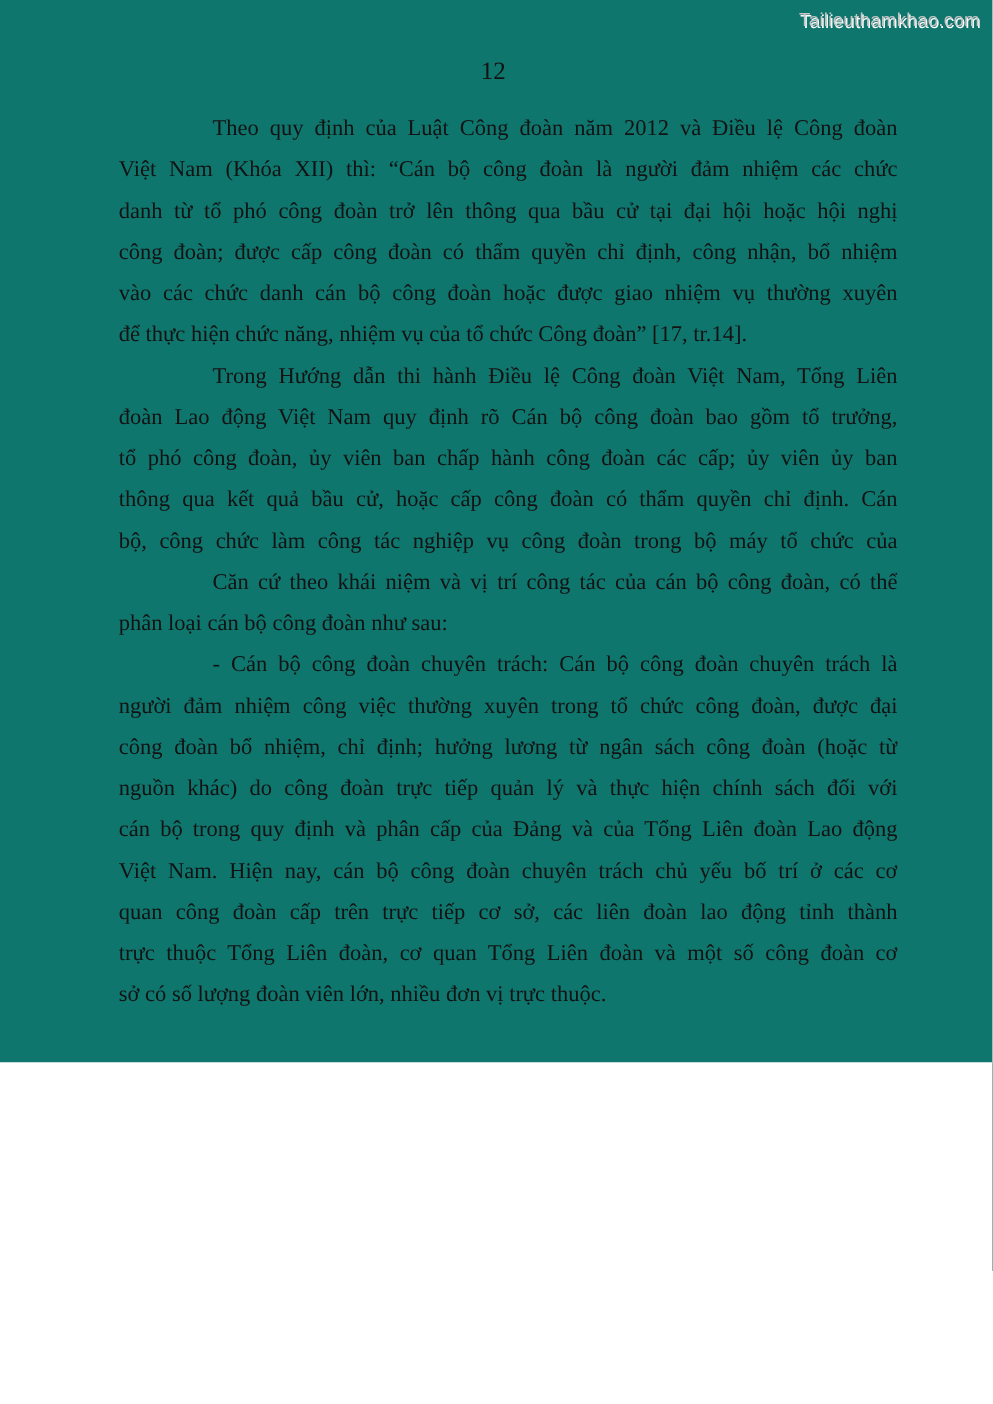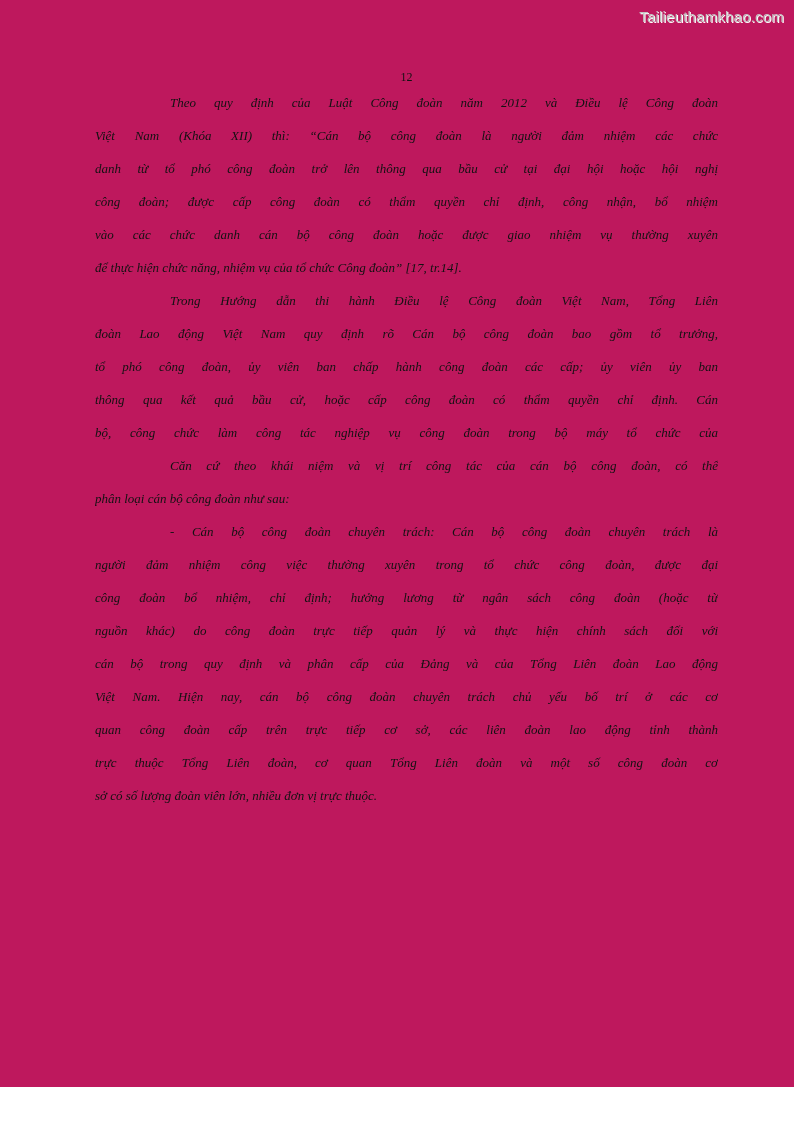--- a/index.html
+++ b/index.html
@@ -3,65 +3,63 @@
 <meta charset="utf-8">
 <style>
   html, body {
     margin: 0;
     padding: 0;
     background: #ffffff;
   }
   .page {
     position: relative;
     width: 794px;
-    height: 1087px;
-    background: #be185d;
+    height: 850px;
+    background: #0f766e;
     overflow: hidden;
     font-family: "Liberation Serif", "DejaVu Serif", serif;
     color: #121212;
   }
   .watermark {
     position: absolute;
     top: 8px;
     right: 10px;
     font-family: "Liberation Sans", "DejaVu Sans", sans-serif;
     font-size: 15px;
     color: #c4c4c4;
     text-shadow: 1px 1px 0 #ffffff;
     letter-spacing: 0.2px;
   }
   .page-number {
     position: absolute;
     top: 46px;
-    left: 95px;
+    left: 83px;
     width: 623px;
     text-align: center;
-    font-size: 12px;
+    font-size: 20px;
     color: #121212;
-    margin-top: 24px;
   }
   .content {
     position: absolute;
     top: 86px;
     left: 95px;
     width: 623px;
   }
   .paragraph {
     margin: 0;
     padding: 0;
   }
   .line {
-    font-size: 13px;
+    font-size: 18px;
     line-height: 33px;
     height: 33px;
     overflow: hidden;
     text-align: justify;
     text-align-last: justify;
     white-space: nowrap0; 
-    font-style: italic;
   }
   .line.indent {
     text-indent: 75px;
   }
   .line.para-end {
     text-align-last: left;
   }
 </style>
 </head>
 <body>

